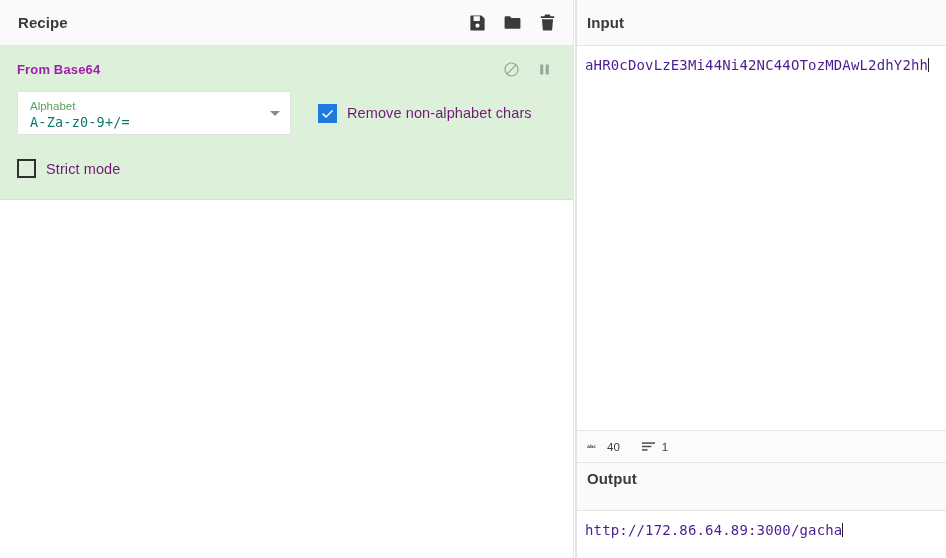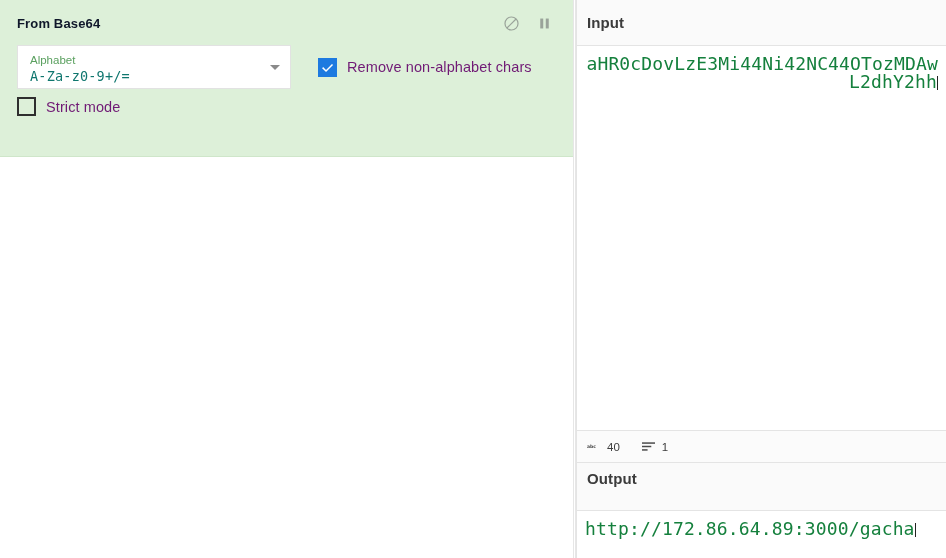--- a/index.html
+++ b/index.html
@@ -85,21 +85,21 @@
   .op-header {
     display: flex;
     align-items: center;
     padding: 15px 16px 0 17px;
     box-sizing: border-box;
   }
 
   .op-title {
     font-size: 13px;
     font-weight: bold;
-    color: #0f172a;
+    color: #a21caf;
     flex: 1;
     letter-spacing: 0.15px;
   }
 
   .op-controls {
     display: flex;
     align-items: center;
     gap: 16px;
     padding-right: 4px;
   }
@@ -107,21 +107,21 @@
   .op-icon {
     width: 17px;
     height: 17px;
     display: block;
     color: #9aa39a;
     cursor: pointer;
   }
   .op-icon svg { display:block; width:100%; height:100%; }
 
   .op-body {
-    padding: 13px 17px 40px 17px;
+    padding: 13px 17px 21px 17px;
     box-sizing: border-box;
   }
 
   .arg-row {
     display: flex;
     align-items: center;
     gap: 0;
   }
 
   
@@ -201,21 +201,21 @@
   }
   .cb-box .tick svg { display:block; width:100%; height:100%; }
 
   .cb-label {
     font-size: 14.5px;
     color: #701a75;
     line-height: 18px;
     letter-spacing: 0.1px;
   }
 
-  .arg-row-2 { margin-top: 8px; }
+  .arg-row-2 { margin-top: 24px; }
 
   
   #v-splitter {
     width: 3px;
     height: 558px;
     background: #ffffff;
     border-left: 1px solid #e6e6e6;
     border-right: 1px solid #e6e6e6;
     box-sizing: border-box;
     cursor: col-resize;
@@ -230,21 +230,20 @@
     background: #ffffff;
     box-sizing: border-box;
   }
 
   #input-section {
     display: flex;
     flex-direction: column;
     height: 463px;
     min-height: 463px;
     box-sizing: border-box;
-    text-align: right;
   }
 
   .io-title-bar {
     height: 46px;
     min-height: 46px;
     background: #fafafa;
     border-bottom: 1px solid #e4e4e4;
     display: flex;
     align-items: center;
     padding: 0 14px 0 10px;
@@ -263,23 +262,23 @@
     background: #ffffff;
     padding: 10px 8px 8px 8px;
     box-sizing: border-box;
     overflow: hidden;
     position: relative;
     cursor: text;
   }
 
   .io-text {
     font-family: "DejaVu Sans Mono", "Liberation Mono", monospace;
-    font-size: 18px;
+    font-size: 14px;
     line-height: 16px;
-    color: #15803d;
+    color: #4c1d95;
     letter-spacing: 0.15px;
     white-space: pre-wrap;
     word-break: break-all;
     display: inline;
   }
 
   .text-caret {
     display: inline-block;
     width: 1px;
     height: 14px;
@@ -346,20 +345,45 @@
   
   #io-pane { border-left: 1px solid #e4e4e4; }
 </style>
 </head>
 <body>
 
 <div id="app">
 
   <div id="recipe-pane">
 
+    <div class="pane-title-bar">
+      <div class="pane-title">Recipe</div>
+
+      <div class="title-controls">
+
+        <span class="title-icon">
+          <svg viewBox="0 0 24 24" aria-hidden="true">
+            <path d="M4 3h13l4 4v14a1 1 0 0 1-1 1H4a1 1 0 0 1-1-1V4a1 1 0 0 1 1-1zm3 1v6h8V4H7zm5 9.2a2.7 2.7 0 1 0 0 5.4 2.7 2.7 0 0 0 0-5.4z"></path>
+          </svg>
+        </span>
+
+        <span class="title-icon">
+          <svg viewBox="0 0 24 24" aria-hidden="true">
+            <path d="M2 5.5A1.5 1.5 0 0 1 3.5 4h5.2l2.1 2.4h9.7A1.5 1.5 0 0 1 22 7.9v10.6a1.5 1.5 0 0 1-1.5 1.5h-17A1.5 1.5 0 0 1 2 18.5v-13z"></path>
+          </svg>
+        </span>
+
+        <span class="title-icon">
+          <svg viewBox="0 0 24 24" aria-hidden="true">
+            <path d="M9 2h6l1 2h4.5v2.4H3.5V4H8l1-2zM5 8h14l-1.1 13.1A1 1 0 0 1 16.9 22H7.1a1 1 0 0 1-1-.9L5 8z"></path>
+          </svg>
+        </span>
+
+      </div>
+    </div>
 
     <div id="recipe-list">
 
       <div class="operation">
 
         <div class="op-header">
           <div class="op-title">From Base64</div>
 
           <div class="op-controls">
 

